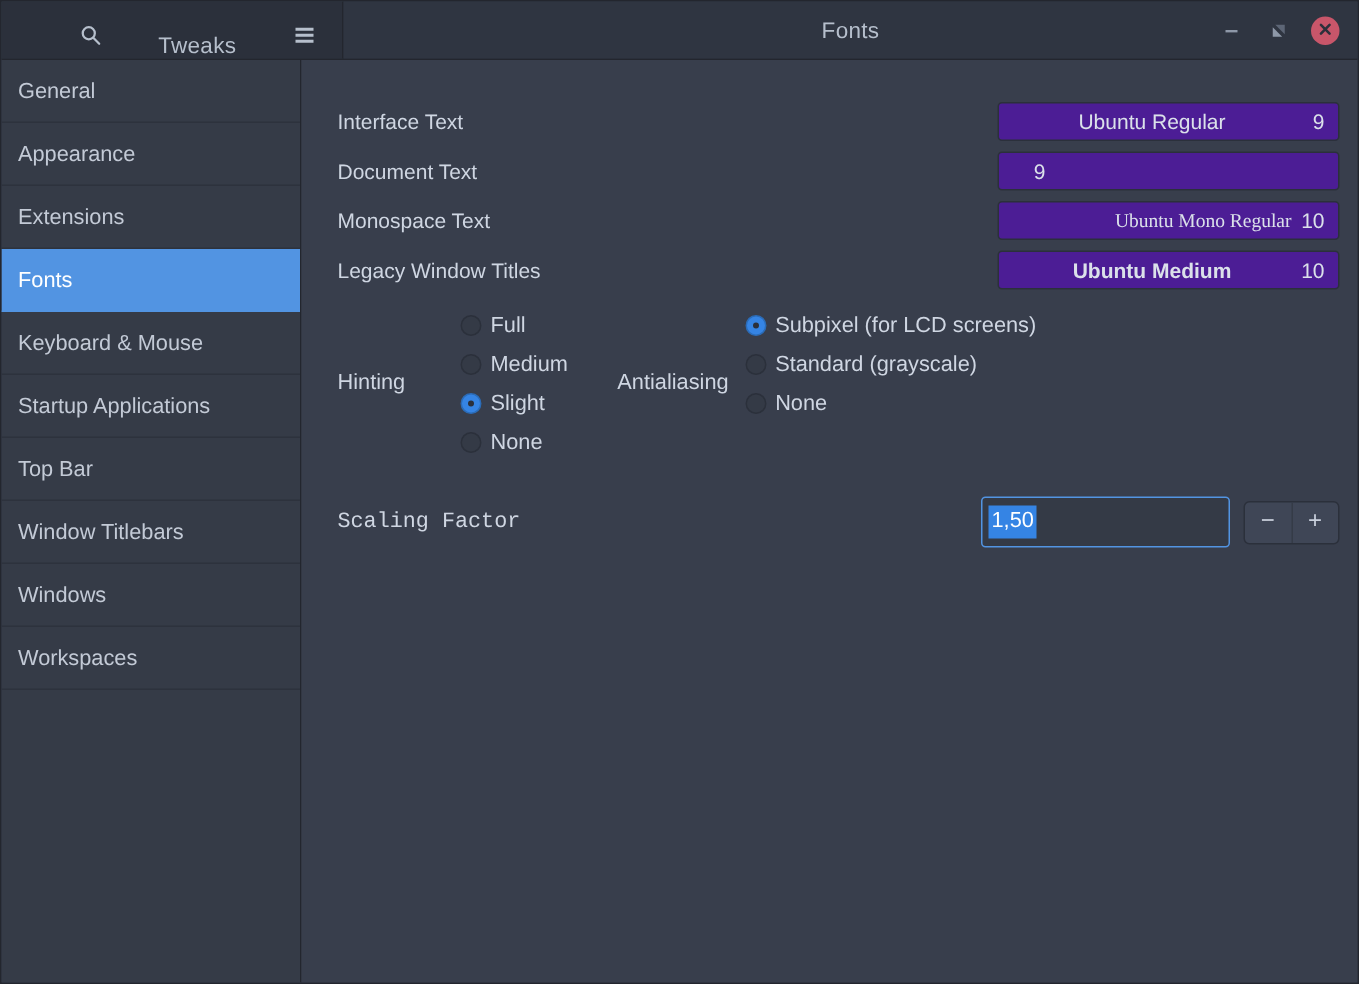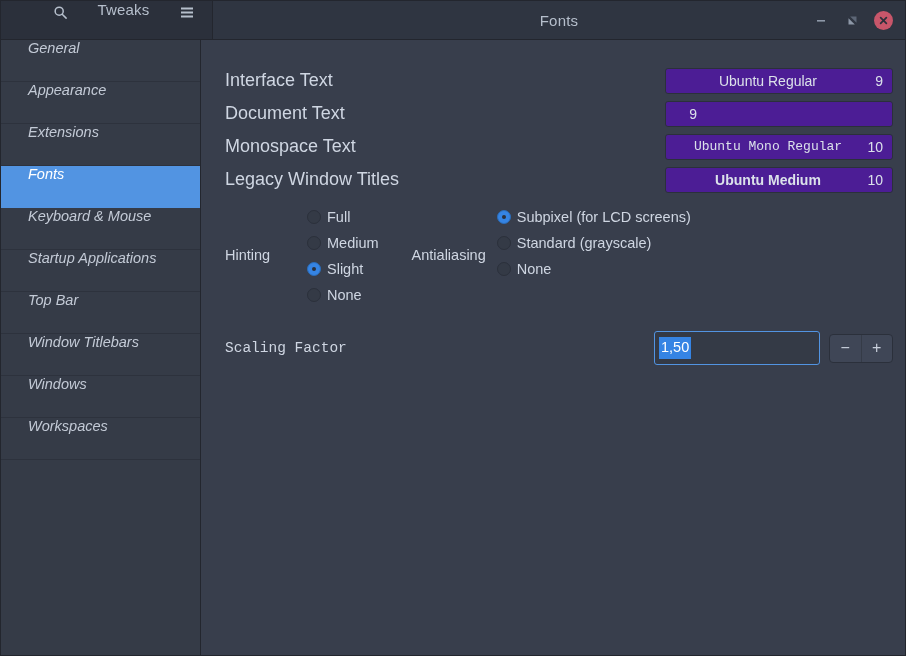--- a/index.html
+++ b/index.html
@@ -22,23 +22,23 @@
 
   
   .headerbar {
     display: flex;
     height: 39px;
     background: #2b303b;
     border-bottom: 1px solid #23262e;
     box-sizing: border-box;
   }
   .hb-left {
-    width: 212px;
-    display: flex;
-    align-items: flex-start;
+    width: 228px;
+    display: flex;
+    align-items: flex-end;
     background: #2b303b;
     border-right: 1px solid #23262e;
     box-sizing: border-box;
     flex: none;
     padding-left: 32px;
   }
   .hb-right {
     flex: 1;
     display: flex;
     align-items: center;
@@ -110,27 +110,26 @@
     width: 200px;
     flex: none;
     background: #353b47;
     border-right: 1px solid #23262e;
     box-sizing: border-box;
     padding-top: 0;
   }
   .side-item {
     height: 42px;
     display: flex;
-    align-items: flex-start;
-    padding-left: 27px;
+    align-items: center;
+    padding-left: 11px;
     color: #c3cad6;
     font-size: 14.5px;
     border-bottom: 1px solid #2d323d;
     box-sizing: border-box;
-    font-style: italic;
   }
   .side-item.selected {
     background: #5294e2;
     color: #ffffff;
     border-bottom-color: #5294e2;
   }
 
   .content {
     flex: 1;
     background: #383e4c;
@@ -142,21 +141,21 @@
     padding-top: 24px;
   }
   .frow {
     display: flex;
     align-items: center;
     height: 33px;
     padding: 0 12px 0 24px;
   }
   .frow-label {
     color: #cfd6e2;
-    font-size: 18px;
+    font-size: 14px;
     flex: 1;
   }
   .font-btn {
     width: 228px;
     height: 26px;
     background: #4c1d95;
     border: 1px solid #2b303b;
     border-radius: 3px;
     display: flex;
     align-items: center;
@@ -168,22 +167,23 @@
   .font-btn .fname {
     flex: 1;
     text-align: center;
   }
   .font-btn .fsize {
     margin-left: 6px;
     min-width: 16px;
     text-align: right;
   }
   .font-btn.mono .fname {
-    font-family: Liberation Mono, monospace;
+    font-family: Liberation Serif, serif;
     font-size: 13px;
+    text-align: right;
   }
   .font-btn.medium .fname {
     font-weight: bold;
   }
 
   
   .radio-area {
     display: flex;
     padding: 13px 12px 0 24px;
   }

